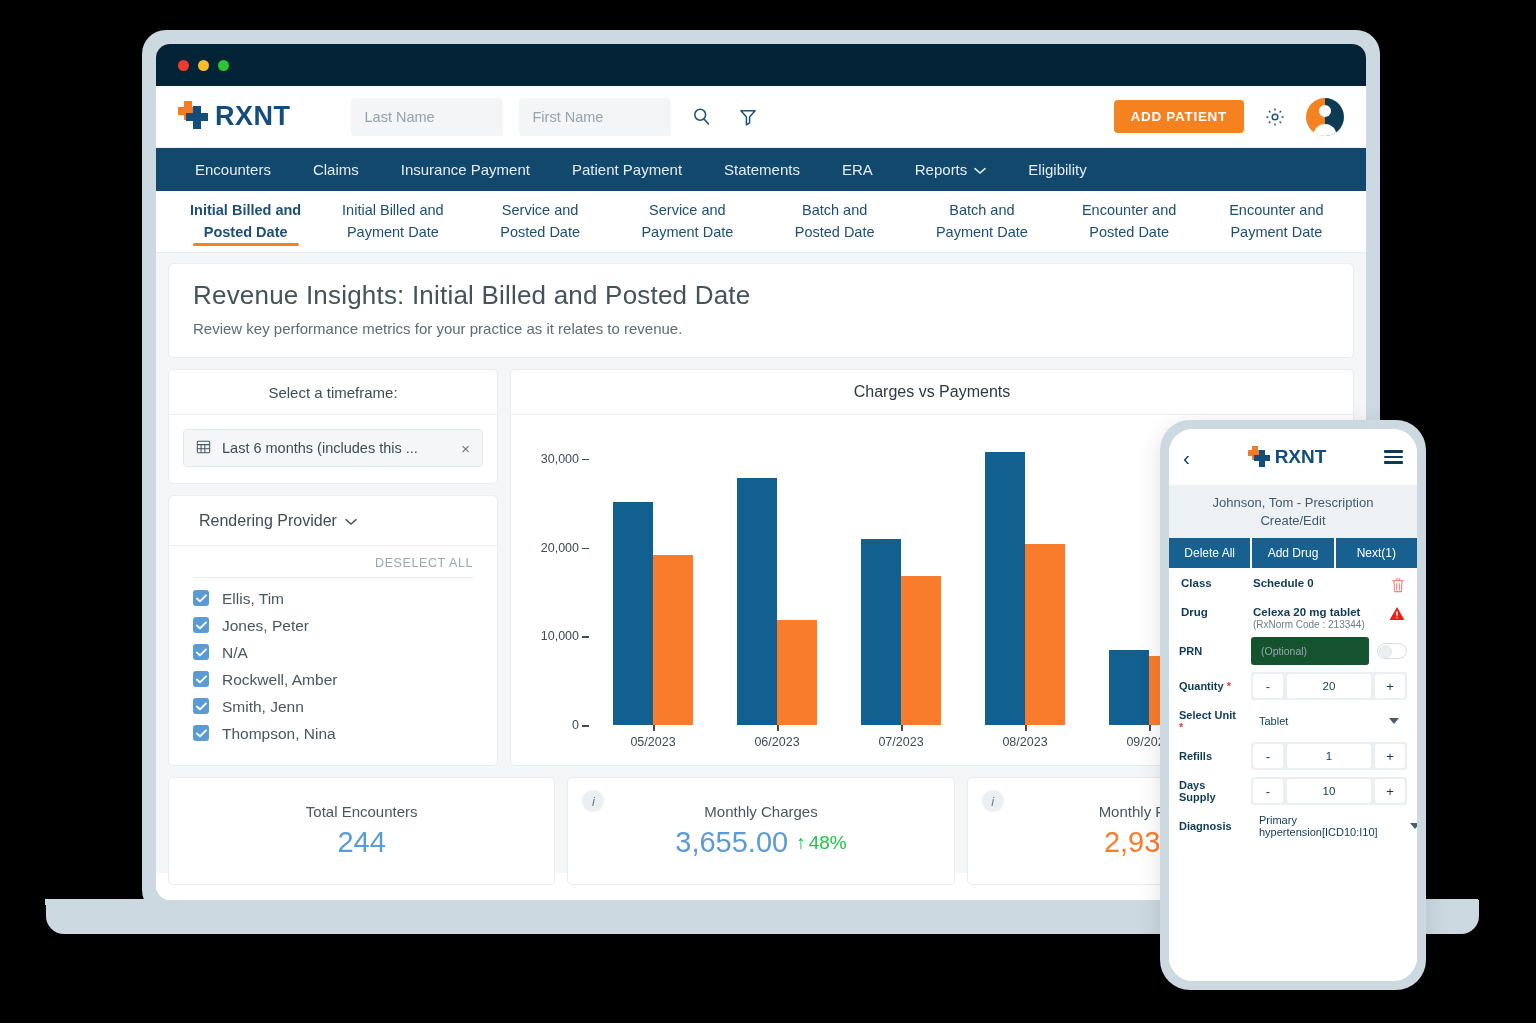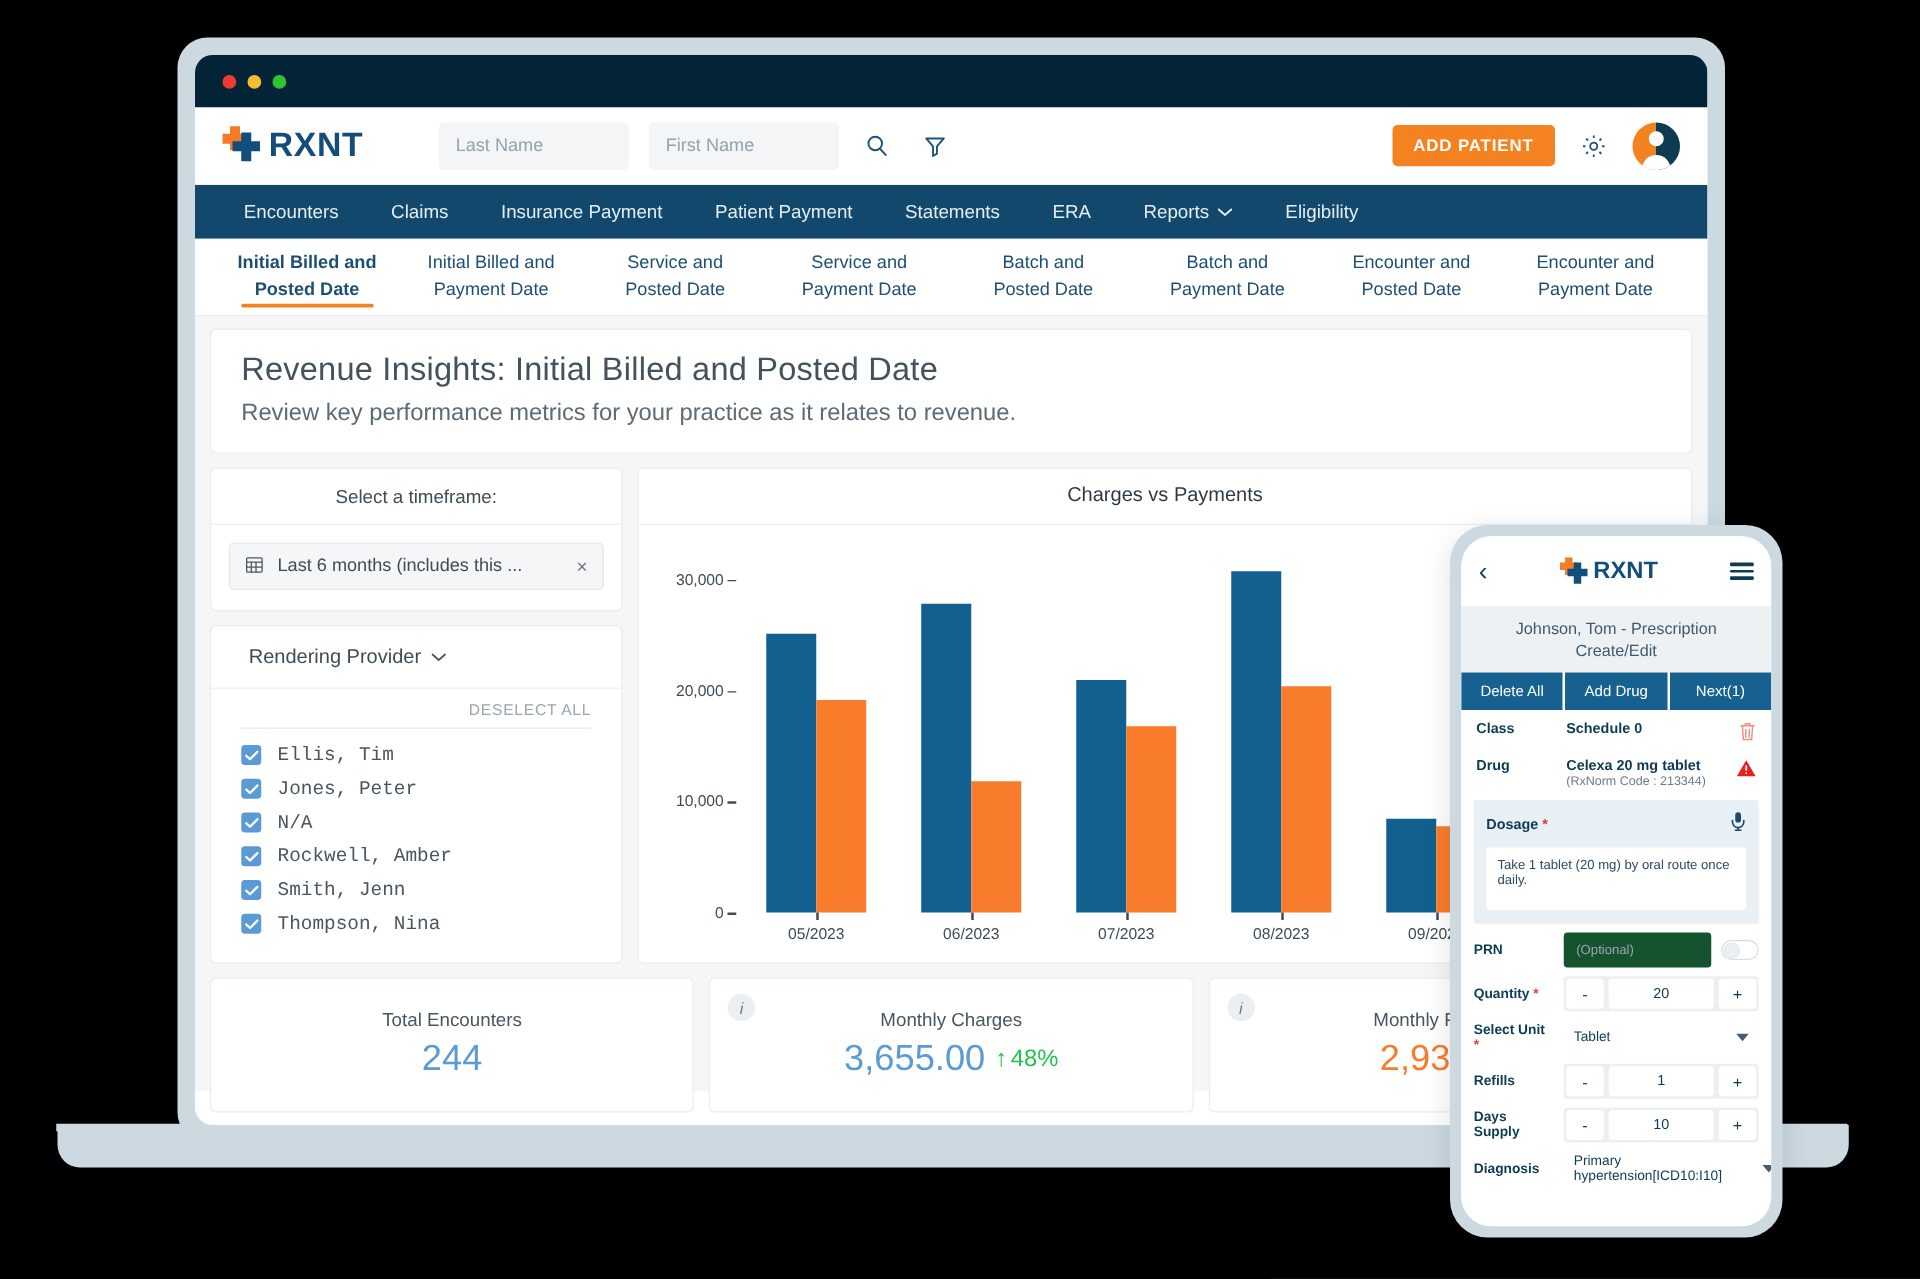--- a/index.html
+++ b/index.html
@@ -99,21 +99,21 @@
     height: 3px; background: #f58220; border-radius: 2px;
   }
 
   
   .page { background: #f4f6f7; padding: 10px 12px 0 12px; height: 620px; }
   .hero {
     background: #fff; border: 1px solid #e9edf0; border-radius: 5px;
     padding: 16px 24px 20px 24px;
   }
   .hero h1 { font-size: 26px; font-weight: normal; color: #44525c; letter-spacing: .2px; }
-  .hero p { font-size: 19px; color: #5d6b75; margin-top: 9px; }
+  .hero p { font-size: 15px; color: #5d6b75; margin-top: 9px; }
 
   .grid { display: flex; gap: 12px; margin-top: 11px; }
   .col-left { width: 330px; display: flex; flex-direction: column; gap: 11px; }
   .card { background: #fff; border: 1px solid #e9edf0; border-radius: 5px; }
 
   .card-head {
     height: 45px; display: flex; align-items: center; justify-content: center;
     font-size: 15px; color: #3e4c56; border-bottom: 1px solid #eceff1; font-weight: 500;
   }
   .tf-body { padding: 14px 14px 16px 14px; }
@@ -129,21 +129,21 @@
     height: 50px; display: flex; align-items: center; gap: 8px;
     padding: 0 0 0 30px; font-size: 16px; color: #3e4c56;
     border-bottom: 1px solid #eceff1; cursor: pointer;
   }
   .prov-body { padding: 10px 24px 22px 24px; }
   .deselect {
     text-align: right; font-size: 12.5px; color: #9aa5ad; letter-spacing: .6px;
     padding-bottom: 7px; border-bottom: 1px solid #e6eaec; cursor: pointer;
   }
   .prov-list { margin-top: 12px; display: flex; flex-direction: column; gap: 9px; }
-  .prov-row { display: flex; align-items: center; gap: 13px; cursor: pointer; font-family: Liberation Mono, monospace; }
+  .prov-row { display: flex; align-items: flex-start; gap: 13px; cursor: pointer; }
   .cbx {
     width: 16px; height: 16px; border-radius: 3px; background: #5b9bd5;
     display: flex; align-items: center; justify-content: center; flex: none;
   }
   .cbx svg { display: block; }
   .prov-name { font-size: 15.5px; color: #4a565f; }
 
   
   .col-right { flex: 1; }
   .chart-card { height: 100%; display: flex; flex-direction: column; }
@@ -627,36 +627,20 @@
           </span>
           <span>
             <svg width="16" height="15" viewBox="0 0 18 16" fill="#e81f1f">
               <path d="M9 0.8 17.4 15.2H0.6z"></path>
               <rect x="8.2" y="5.4" width="1.6" height="5" fill="#fff" rx=".6"></rect>
               <rect x="8.2" y="11.6" width="1.6" height="1.7" fill="#fff" rx=".8"></rect>
             </svg>
           </span>
         </div>
 
-        <div class="dosage-box">
-          <div class="dosage-head">
-            <span class="dosage-label">
-              <span>Dosage</span><span class="req"> *</span>
-            </span>
-            <span>
-              <svg width="13" height="16" viewBox="0 0 14 18" fill="#1b4c6e">
-                <rect x="4.4" y="0.8" width="5.2" height="9.4" rx="2.6"></rect>
-                <path d="M1.9 8.4v1.3a5.1 5.1 0 0 0 10.2 0V8.4" fill="none" stroke="#1b4c6e" stroke-width="1.5" stroke-linecap="round"></path>
-                <rect x="6.2" y="14.2" width="1.6" height="3"></rect>
-                <rect x="3.8" y="16.4" width="6.4" height="1.4" rx=".7"></rect>
-              </svg>
-            </span>
-          </div>
-          <div class="dosage-text">Take 1 tablet (20 mg) by oral route once daily.</div>
-        </div>
 
         <div class="frow">
           <span class="k">PRN</span>
           <span class="finput">(Optional)</span>
           <span class="toggle">
               <i></i>
             </span>
         </div>
 
         <div class="frow">

